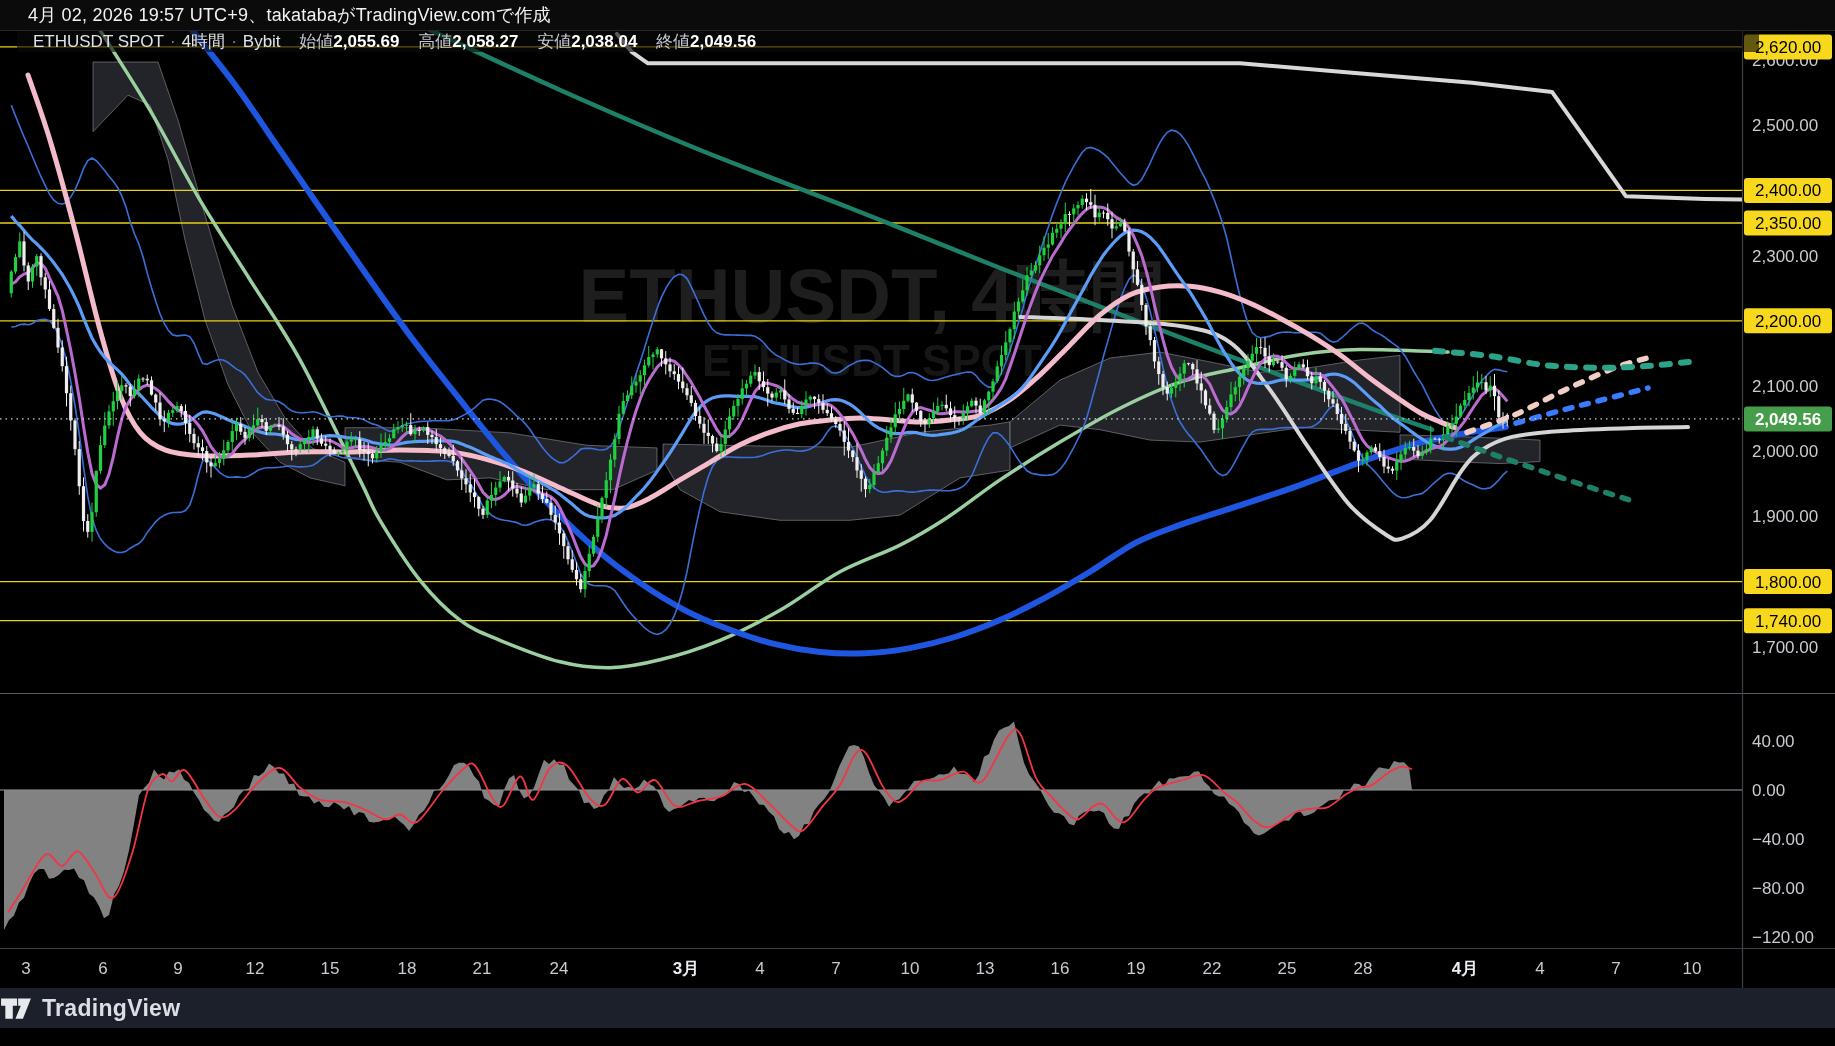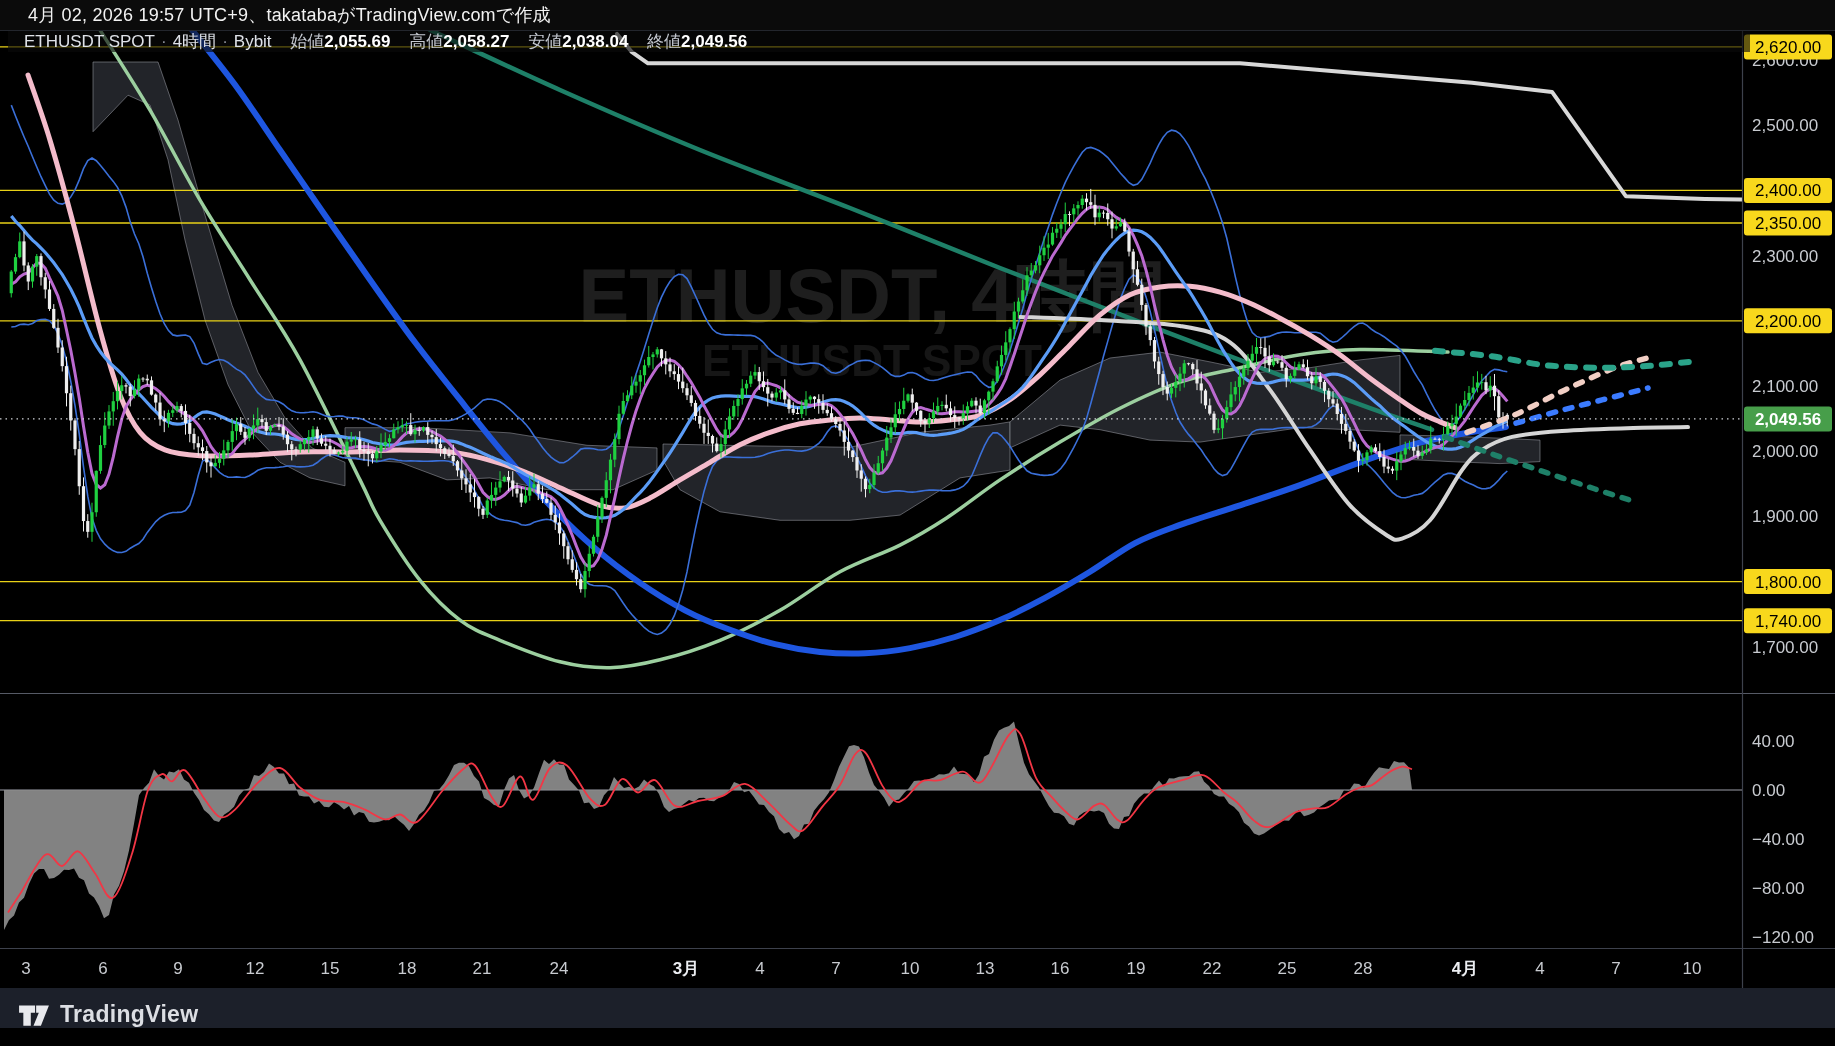--- a/index.html
+++ b/index.html
@@ -1,30 +1,30 @@
 <!DOCTYPE html>
 <html><head>
 <meta charset="utf-8">
 <style>
   html,body{margin:0;padding:0;background:#000;}
   body{width:1835px;height:1046px;position:relative;overflow:hidden;
        font-family:"Liberation Sans",sans-serif;-webkit-font-smoothing:antialiased;}
   .topbar{position:absolute;left:0;top:0;width:1835px;height:30px;background:#0b0b0b;
           color:#f2f2f2;font-size:18px;line-height:30px;padding-left:28px;box-sizing:border-box;
           letter-spacing:.2px;z-index:30;}
-  .legend{position:absolute;left:8px;top:31px;width:1742px;height:21px;background:rgba(10,10,10,.62);
+  .legend{position:absolute;left:17px;top:31px;width:1742px;height:21px;background:rgba(10,10,10,.62);
           color:#d8dbe0;font-size:17px;line-height:21px;padding-left:16px;box-sizing:border-box;z-index:25;
           white-space:nowrap;}
   .legend .sep{color:#8a8d96;margin:0 6px;}
   .legend .sym{color:#dfe2e8;}
   .legend .fld{margin-left:14px;color:#c6cad2;}
   .legend .val{color:#ffffff;font-weight:bold;}
   svg#chart{position:absolute;left:0;top:0;z-index:10;}
   .footer{position:absolute;left:0;top:988px;width:1835px;height:40px;background:#1c202a;z-index:30;
-          display:flex;align-items:flex-end;padding-left:18px;box-sizing:border-box;}
+          display:flex;align-items:center;box-sizing:border-box;}
   .footer .brand{color:#dcdee3;font-size:23px;font-weight:bold;margin-left:10px;letter-spacing:.3px;}
   .tvmark{display:inline-block;}
 </style>
 </head>
 <body>
 
 <div class="topbar">
   <span>4月 02, 2026 19:57 UTC+9、takatabaがTradingView.comで作成</span>
 </div>
 

